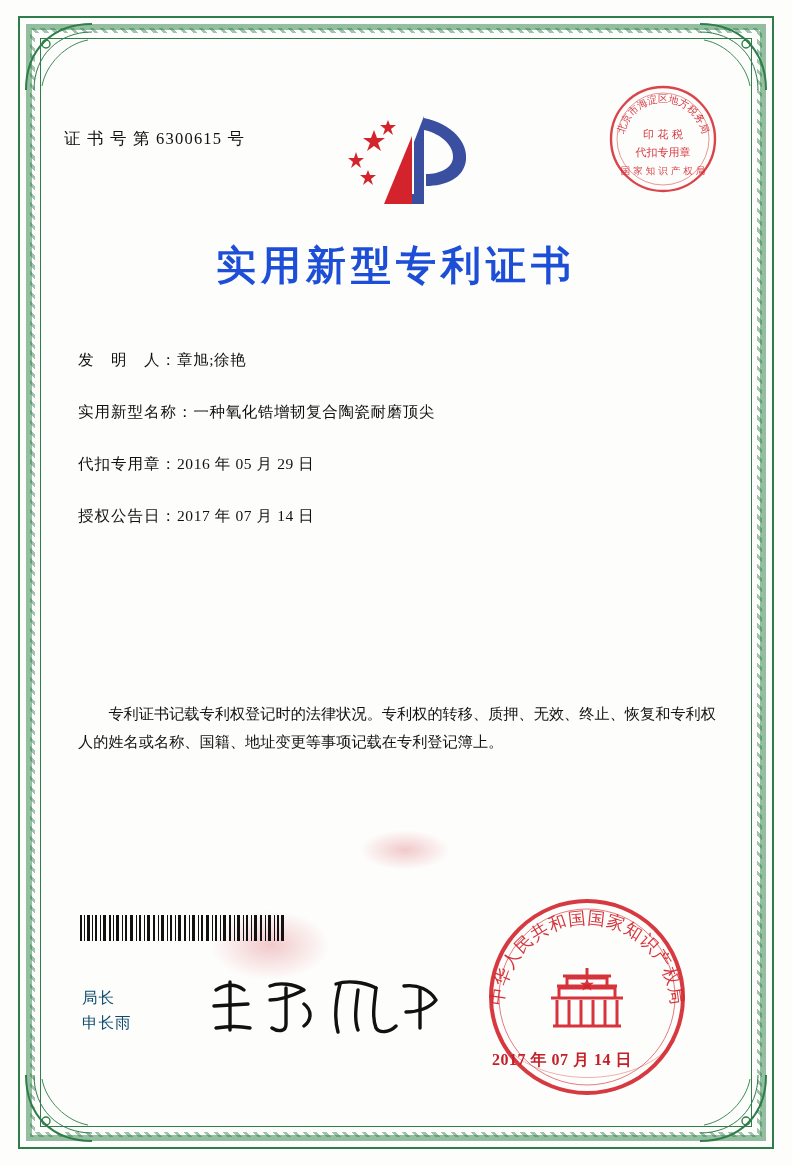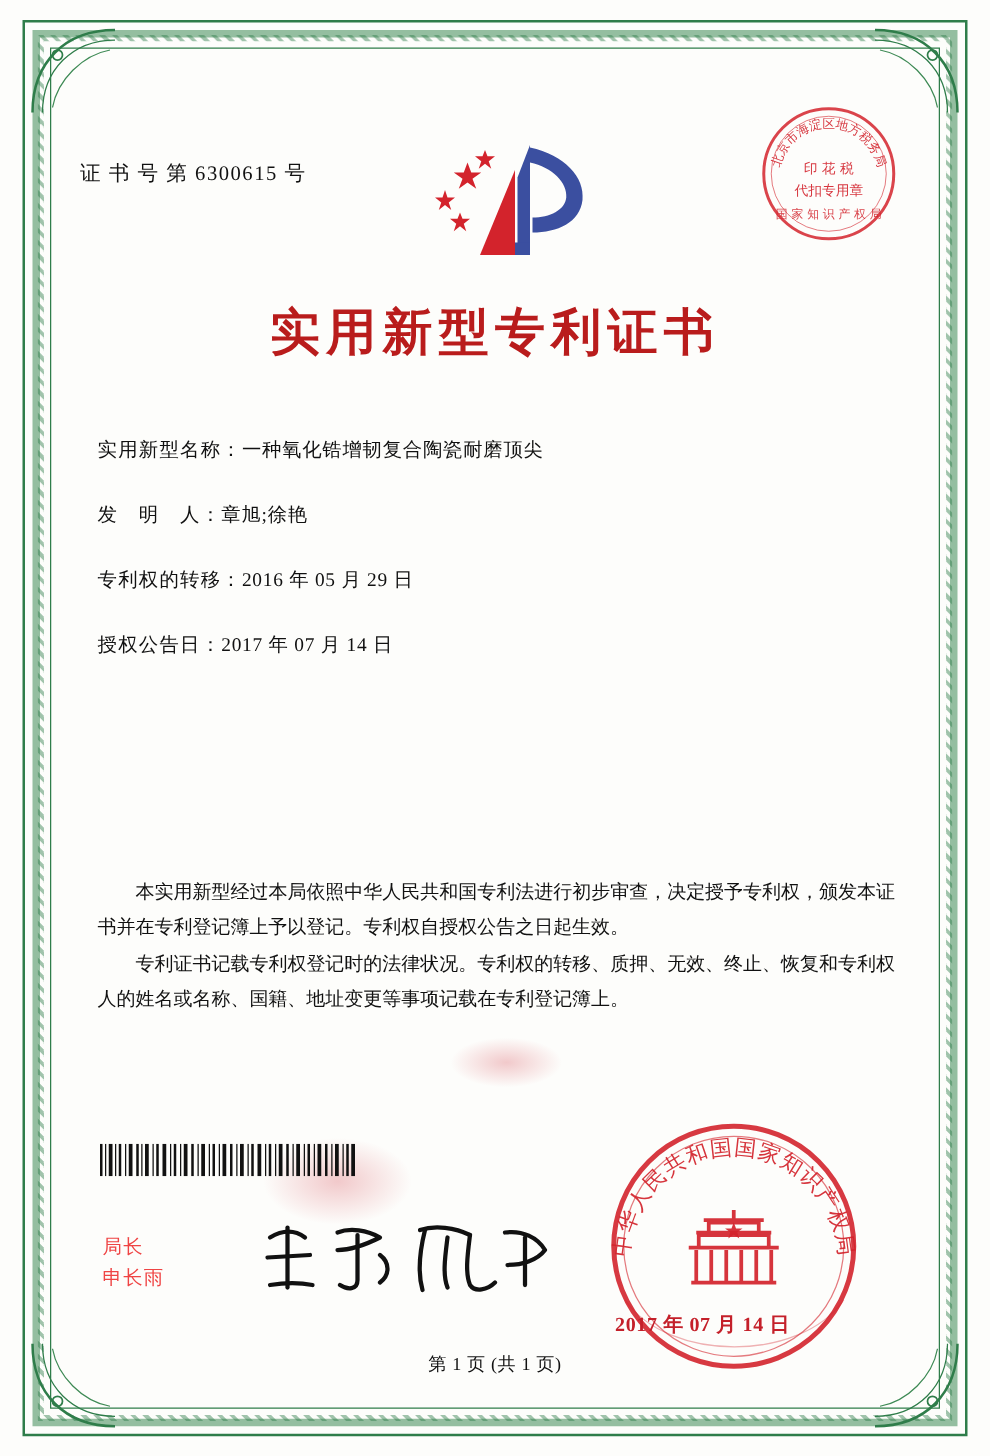--- a/index.html
+++ b/index.html
@@ -95,21 +95,21 @@
     width: 118px; height: 118px;
   }
 
   .title {
     position: absolute;
     left: 0; right: 0; top: 168px;
     text-align: center;
     font-size: 40px;
     font-weight: bold;
     letter-spacing: 5px;
-    color: #b91c1c;
+    color: #1d4ed8;
     font-family: "DejaVu Serif", "Liberation Serif", serif;
   }
 
   .fields {
     position: absolute;
     left: 18px; right: 10px; top: 280px;
   }
   .field {
     display: flex;
     align-items: baseline;
@@ -140,21 +140,21 @@
     left: 20px; top: 845px;
     width: 205px; height: 26px;
   }
 
   .sign-block {
     position: absolute;
     left: 22px; top: 915px;
     font-size: 15.5px;
     line-height: 25px;
     letter-spacing: 1px;
-    color: #ef4444;
+    color: #0c4a6e;
   }
 
   .signature {
     position: absolute;
     left: 148px; top: 900px;
     width: 240px; height: 70px;
   }
 
   .seal-bottom {
     position: absolute;
@@ -260,39 +260,38 @@
         <text x="59" y="58" font-size="11" fill="#d3232c" opacity=".9" text-anchor="middle" font-family="DejaVu Serif, serif">印 花 税</text>
         <text x="59" y="76" font-size="11" fill="#d3232c" opacity=".9" text-anchor="middle" font-family="DejaVu Serif, serif">代扣专用章</text>
         <text x="59" y="94" font-size="9.5" fill="#d3232c" opacity=".85" text-anchor="middle" font-family="DejaVu Serif, serif">国 家 知 识 产 权 局</text>
       </svg>
     </div>
 
     <div class="title">实用新型专利证书</div>
 
     <div class="fields">
       <div class="field">
+        <span class="lbl">发　明　人：</span>
+        <span class="val">章旭;徐艳</span>
+      </div>
+      <div class="field">
         <span class="lbl">实用新型名称：</span>
         <span class="val">一种氧化锆增韧复合陶瓷耐磨顶尖</span>
       </div>
       <div class="field">
-        <span class="lbl">发　明　人：</span>
-        <span class="val">章旭;徐艳</span>
-      </div>
-      <div class="field">
-        <span class="lbl">专利权的转移：</span>
+        <span class="lbl">代扣专用章：</span>
         <span class="val">2016 年 05 月 29 日</span>
       </div>
       <div class="field">
         <span class="lbl">授权公告日：</span>
         <span class="val">2017 年 07 月 14 日</span>
       </div>
     </div>
 
     <div class="paras">
-      <p class="para">本实用新型经过本局依照中华人民共和国专利法进行初步审查，决定授予专利权，颁发本证书并在专利登记簿上予以登记。专利权自授权公告之日起生效。</p>
       <p class="para">专利证书记载专利权登记时的法律状况。专利权的转移、质押、无效、终止、恢复和专利权人的姓名或名称、国籍、地址变更等事项记载在专利登记簿上。</p>
     </div>
 
     <div class="smudge" style="left:150px; top:840px; width:120px; height:70px;"></div>
     <div class="smudge" style="left:300px; top:760px; width:90px; height:40px;"></div>
 
     <div class="barcode">
       <svg viewBox="0 0 205 26" preserveAspectRatio="none">
         <g fill="#111">
           <rect x="0" y="0" width="2" height="26"></rect>
@@ -393,15 +392,14 @@
           <g fill="#d3232c" opacity=".92">
             <polygon points="0,-46 2.6,-39 10,-39 4,-34.5 6.3,-27.5 0,-32 -6.3,-27.5 -4,-34.5 -10,-39 -2.6,-39" transform="translate(0,8) scale(.7)"></polygon>
           </g>
         </g>
         <path d="M20 150 C55 200 160 200 195 150" fill="none" stroke="#d3232c" stroke-width="1" opacity=".35"></path>
       </svg>
     </div>
 
     <div class="grant-date">2017 年 07 月 14 日</div>
 
-    <div class="page-no">第 1 页 (共 1 页)</div>
   </div>
 </div>
 
 </body></html>

